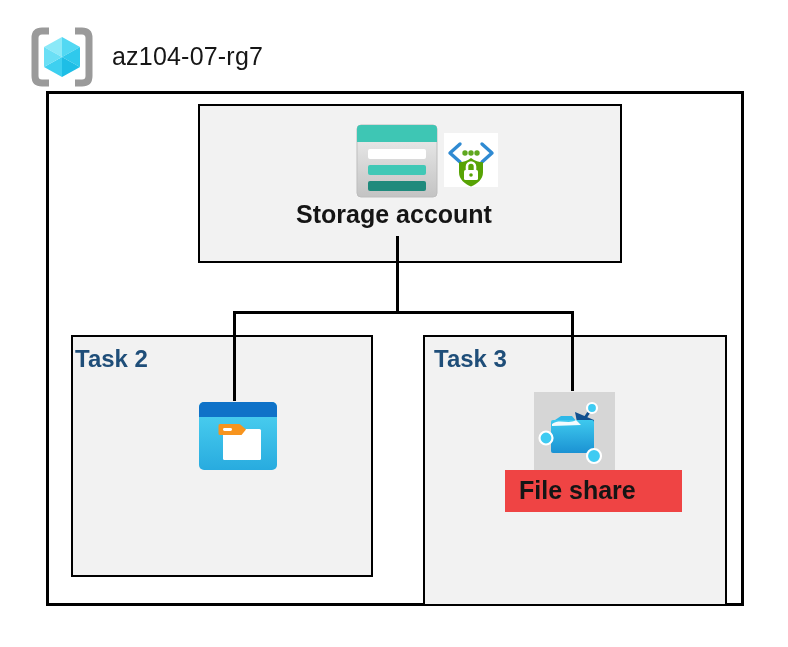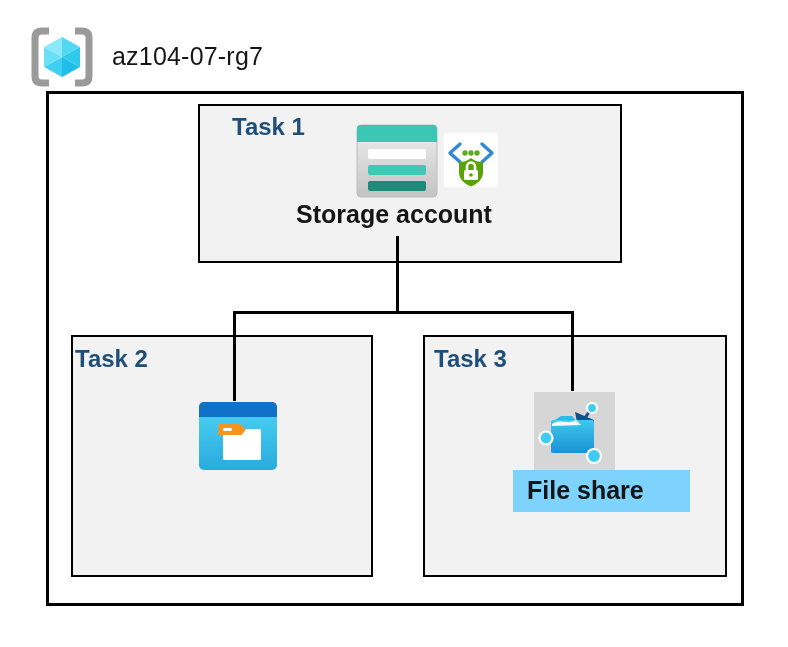--- a/index.html
+++ b/index.html
@@ -18,21 +18,21 @@
   .outer-box{
     position:absolute;left:46px;top:91px;width:698px;height:515px;
     border:3px solid #000;background:#ffffff;box-sizing:border-box;
   }
   
   .task-box{
     position:absolute;background:#F2F2F2;border:2px solid #000;box-sizing:border-box;
   }
   .task1{left:198px;top:104px;width:424px;height:159px;}
   .task2{left:71px;top:335px;width:302px;height:242px;}
-  .task3{left:423px;top:335px;width:304px;height:242px;}
+  .task3{left:423px;top:335px;width:304px;height:271px;}
   .task-label{
     position:absolute;font-size:24px;font-weight:700;color:#1F4E79;white-space:nowrap;
   }
   .task1 .task-label{left:32px;top:7px;}
   .task2 .task-label{left:2px;top:8px;}
   .task3 .task-label{left:9px;top:8px;}
   .resource-label{
     position:absolute;font-size:25px;font-weight:700;color:#151515;white-space:nowrap;
   }
   .task1 .resource-label{
@@ -43,21 +43,21 @@
   }
   
   .storage-icon{position:absolute;left:156px;top:18px;width:82px;height:74px;}
   .shield-icon{position:absolute;left:244px;top:27px;width:54px;height:54px;background:#ffffff;}
   
   .blob-icon{position:absolute;left:126px;top:65px;width:78px;height:68px;}
   
   .fs-icon-bg{position:absolute;left:109px;top:55px;width:81px;height:78px;background:#D6D6D6;}
   .fs-icon{position:absolute;left:3px;top:6px;width:74px;height:68px;}
   .fs-label-bg{
-    position:absolute;left:88px;top:133px;width:177px;height:42px;background:#7dd3fc;
+    position:absolute;left:80px;top:133px;width:177px;height:42px;background:#ef4444;
   }
   .fs-label-bg .resource-label{position:static;display:block;padding:6px 0 0 14px;}
   
   .connector{position:absolute;background:#000;}
   .conn-v1{left:396px;top:236px;width:3px;height:77px;}
   .conn-h {left:233px;top:311px;width:341px;height:3px;}
   .conn-v2{left:233px;top:311px;width:3px;height:90px;}
   .conn-v3{left:571px;top:311px;width:3px;height:80px;}
 </style>
 </head>
@@ -75,21 +75,20 @@
       <polygon points="50,43 32,53 32,33" fill="#1EBEE6"></polygon>
       <polygon points="32,53 14,43 32,33" fill="#3ED0F0"></polygon>
       <polygon points="14,43 14,23 32,33" fill="#6ADFF5"></polygon>
     </svg>
     <span class="rg-title">az104-07-rg7</span>
   </div>
 
   <div class="outer-box"></div>
 
   <div class="task-box task1">
-    <span class="task-label">Task 1</span>
     <svg class="storage-icon" viewBox="0 0 82 74">
       <defs>
         <linearGradient id="sgrad" x1="0" y1="0" x2="0" y2="1">
           <stop offset="0" stop-color="#EFEFEF"></stop>
             <stop offset="1" stop-color="#C3C3C3"></stop>
         </linearGradient>
       </defs>
       <rect x="1" y="1" width="80" height="72" rx="4" fill="url(#sgrad)" stroke="#BDBDBD" stroke-width="1"></rect>
       <path d="M5 1 h72 a4 4 0 0 1 4 4 v13 h-80 v-13 a4 4 0 0 1 4 -4 z" fill="#3EC6B4"></path>
       <rect x="12" y="25" width="58" height="10" rx="2" fill="#FFFFFF"></rect>

